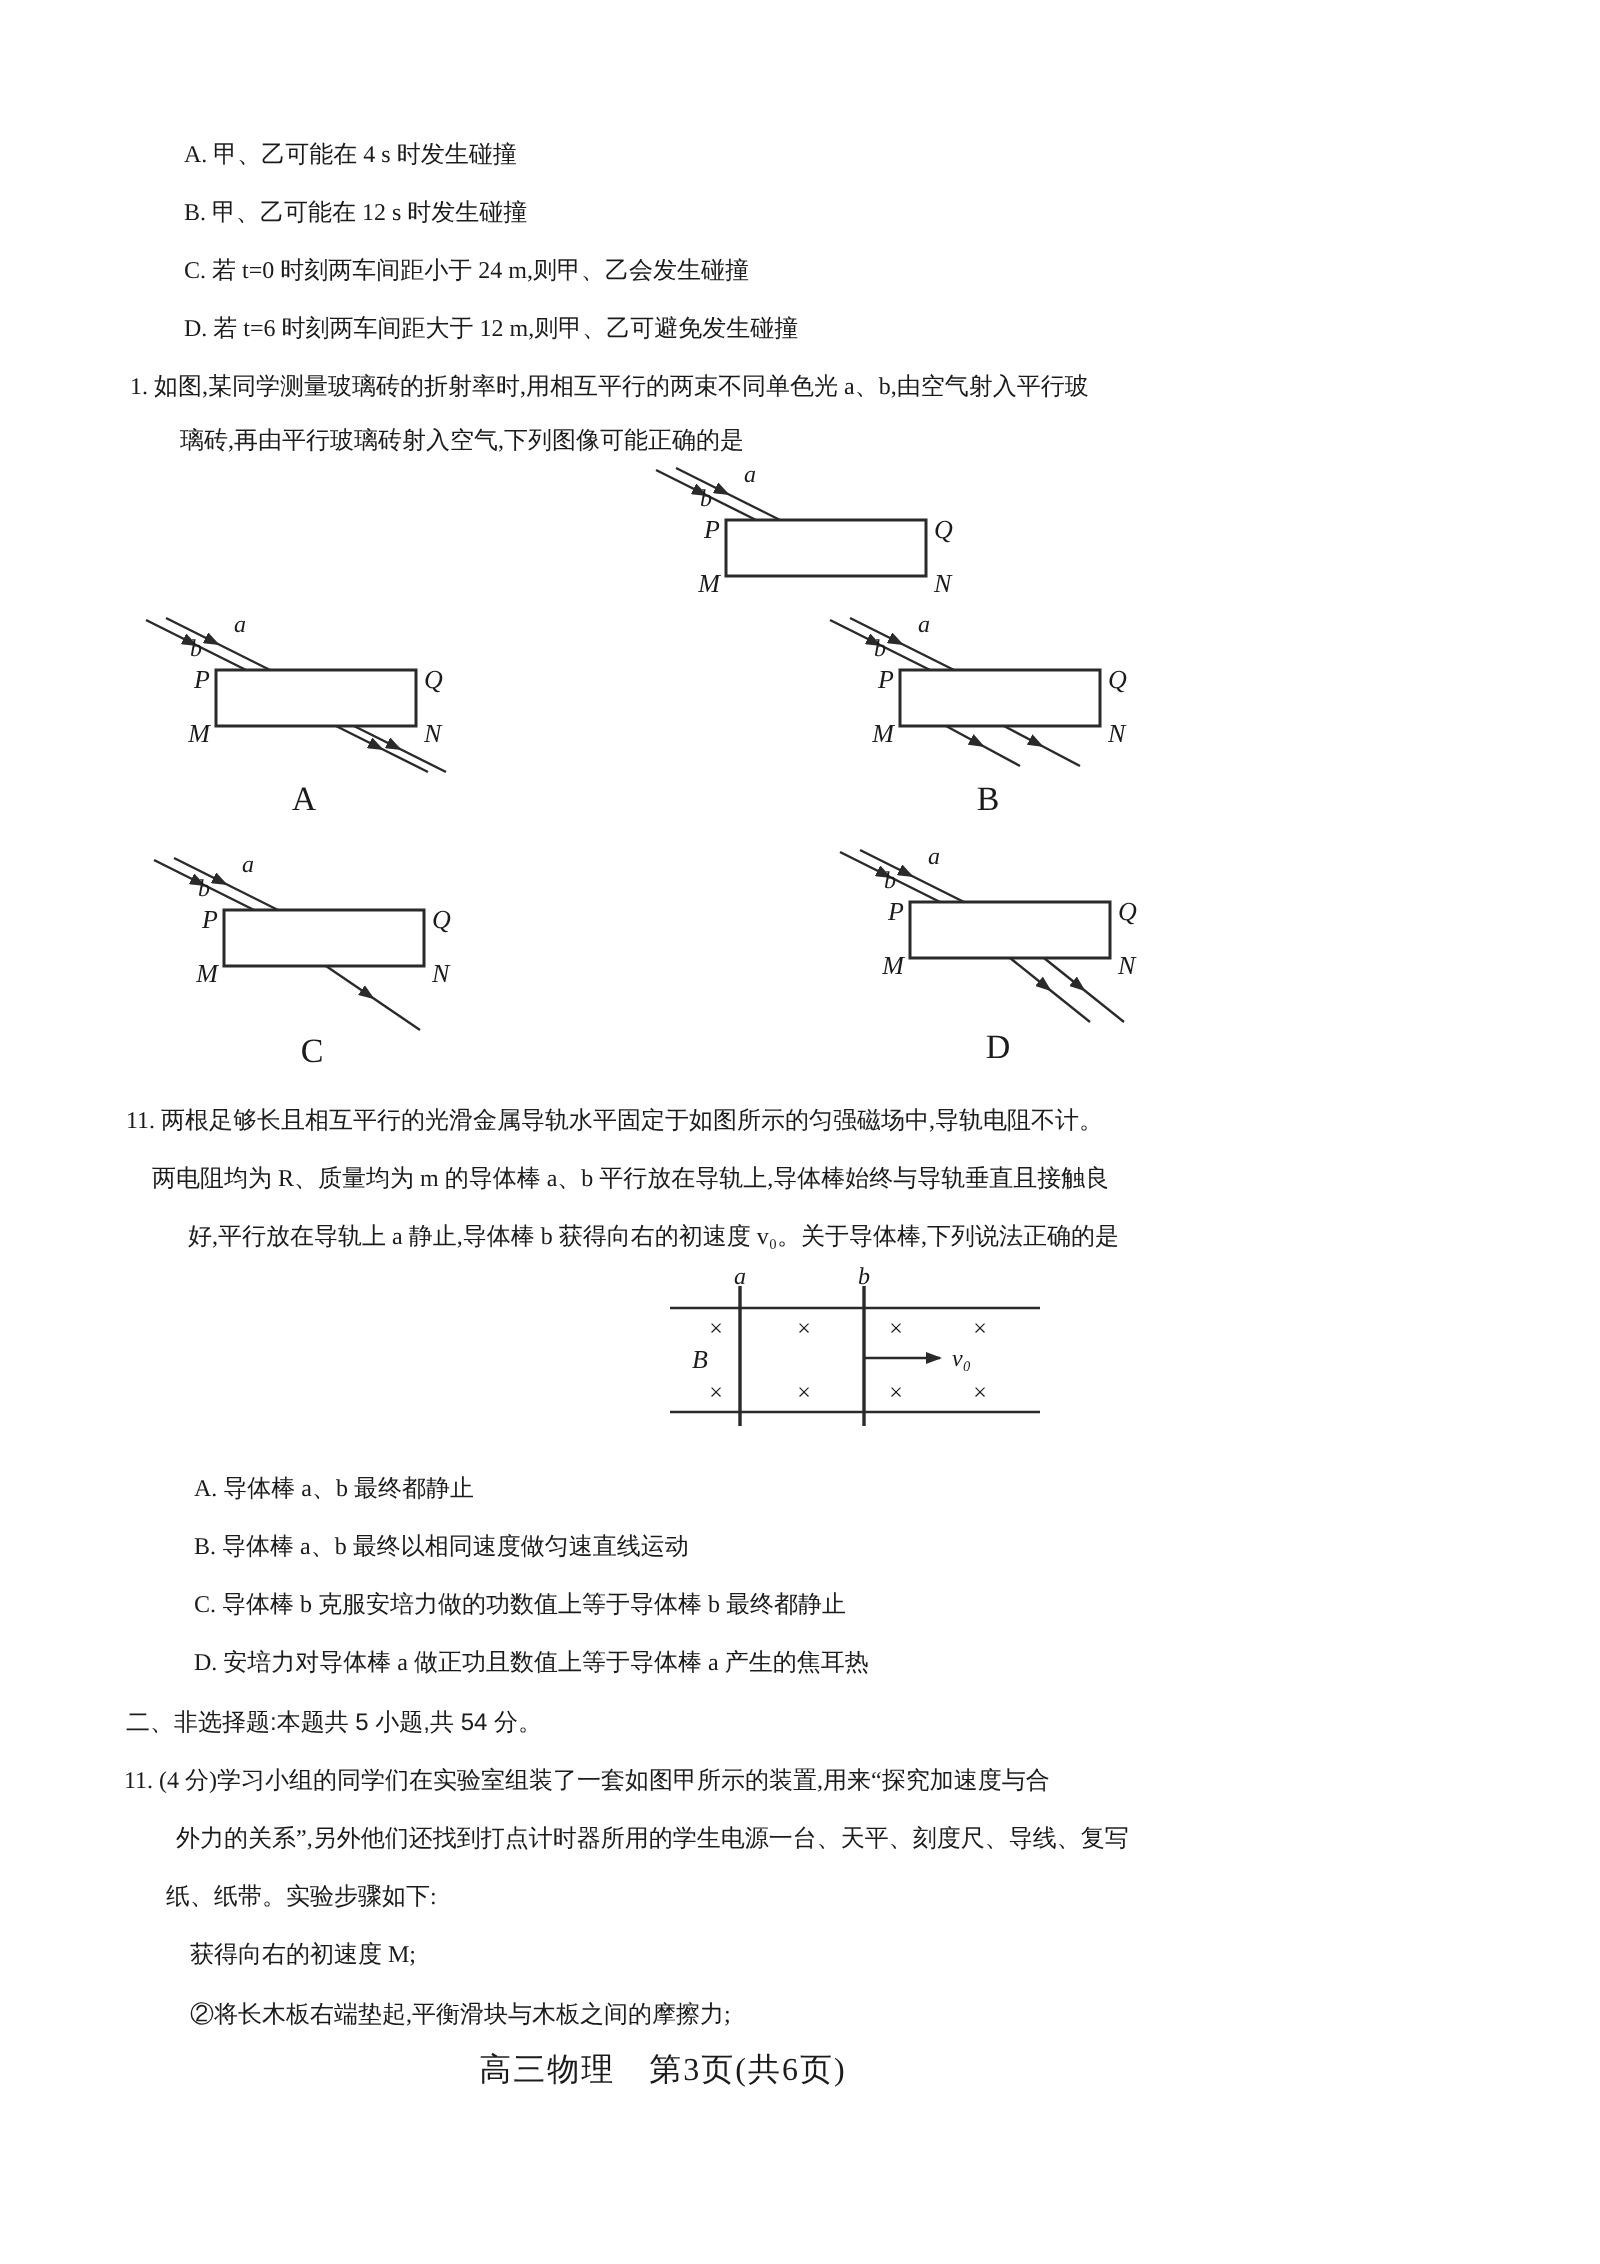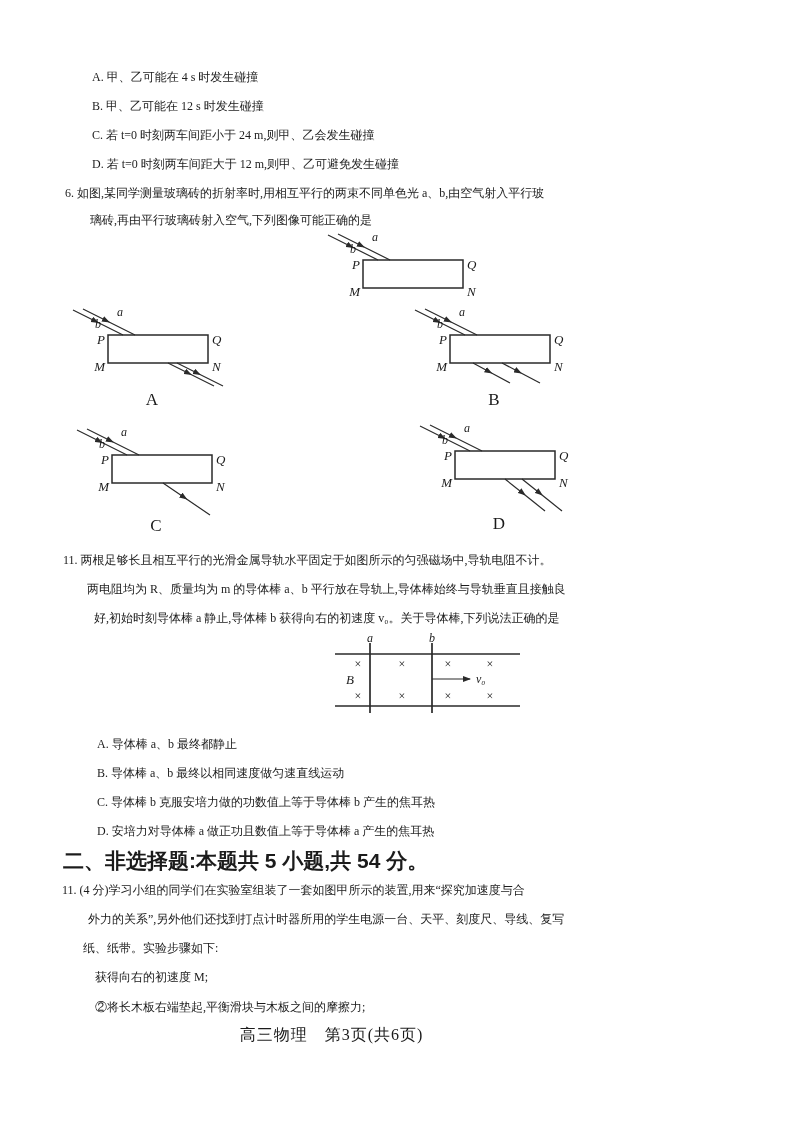--- a/index.html
+++ b/index.html
@@ -1,19 +1,19 @@
 <!DOCTYPE html>
 <html><head>
 <meta charset="utf-8">
 <style>
   html,body{margin:0;padding:0;}
   body{width:800px;height:1132px;background:#ffffff;position:relative;overflow:hidden;
        font-family:"Liberation Serif","DejaVu Serif",serif;color:#1b1b1b;}
   .line{position:absolute;white-space:nowrap;font-size:12px;line-height:22px;}
-  .sect{font-family:"Liberation Sans","DejaVu Sans",sans-serif;font-weight:bold;font-size:21px;}
+  .sect{font-family:"Liberation Sans","DejaVu Sans",sans-serif;font-weight:normal;font-size:12px;}
   .footer{position:absolute;left:0;top:1025px;width:663px;text-align:center;
           font-size:16px;letter-spacing:1px;}
   svg{position:absolute;overflow:visible;}
   svg line, svg polyline, svg rect{stroke:#2a2a2a;fill:none;}
   .ray{stroke-width:1.2;}
   .brick{stroke-width:1.5;}
   .rail{stroke-width:1.3;}
   .bar{stroke-width:1.7;}
   .svglab{font-family:"Liberation Serif","DejaVu Serif",serif;font-style:italic;
           font-size:12px;fill:#1b1b1b;stroke:none;}
@@ -28,23 +28,23 @@
   <defs>
     <marker id="ah" viewBox="0 0 8 6" refX="7" refY="3" markerWidth="8" markerHeight="6" orient="auto-start-reverse" markerUnits="userSpaceOnUse">
       <path d="M0,0 L8,3 L0,6 Z" fill="#2a2a2a" stroke="none"></path>
     </marker>
   </defs>
 </svg>
 
 <div class="line" style="left:92px;top:66px">A. 甲、乙可能在 4 s 时发生碰撞</div>
 <div class="line" style="left:92px;top:95px">B. 甲、乙可能在 12 s 时发生碰撞</div>
 <div class="line" style="left:92px;top:124px">C. 若 t=0 时刻两车间距小于 24 m,则甲、乙会发生碰撞</div>
-<div class="line" style="left:92px;top:153px">D. 若 t=0 时刻两车间距大于 12 m,则甲、乙可避免发生碰撞</div>
+<div class="line" style="left:92px;top:153px">D. 若 t=6 时刻两车间距大于 12 m,则甲、乙可避免发生碰撞</div>
 
-<div class="line" style="left:65px;top:182px">6. 如图,某同学测量玻璃砖的折射率时,用相互平行的两束不同单色光 a、b,由空气射入平行玻</div>
+<div class="line" style="left:65px;top:182px">1. 如图,某同学测量玻璃砖的折射率时,用相互平行的两束不同单色光 a、b,由空气射入平行玻</div>
 <div class="line" style="left:90px;top:209px">璃砖,再由平行玻璃砖射入空气,下列图像可能正确的是</div>
 
 <svg style="left:328px;top:228px" width="160" height="75" viewBox="0 0 160 75" role="img">
   <rect class="brick" x="35" y="32" width="100" height="28"></rect>
   <polyline class="ray" points="10,6 36,19 62,32" marker-mid="url(#ah)"></polyline>
   <polyline class="ray" points="0,7 25,19.5 50,32" marker-mid="url(#ah)"></polyline>
   <text class="svglab" x="44" y="13">a</text>
   <text class="svglab" x="22" y="25">b</text>
   <text class="svglab corner" x="32" y="41" text-anchor="end">P</text>
   <text class="svglab corner" x="139" y="41">Q</text>
@@ -105,22 +105,22 @@
   <text class="svglab" x="44" y="13">a</text>
   <text class="svglab" x="22" y="25">b</text>
   <text class="svglab corner" x="32" y="41" text-anchor="end">P</text>
   <text class="svglab corner" x="139" y="41">Q</text>
   <text class="svglab corner" x="32" y="68" text-anchor="end">M</text>
   <text class="svglab corner" x="139" y="68">N</text>
   <text class="svglab optletter" x="79" y="110" text-anchor="middle">D</text>
 </svg>
 
 <div class="line" style="left:63px;top:549px">11. 两根足够长且相互平行的光滑金属导轨水平固定于如图所示的匀强磁场中,导轨电阻不计。</div>
-<div class="line" style="left:87px;top:578px">两电阻均为 R、质量均为 m 的导体棒 a、b 平行放在导轨上,导体棒始终与导轨垂直且接触良</div>
-<div class="line" style="left:94px;top:607px">好,初始时刻导体棒 a 静止,导体棒 b 获得向右的初速度 v₀。关于导体棒,下列说法正确的是</div>
+<div class="line" style="left:76px;top:578px">两电阻均为 R、质量均为 m 的导体棒 a、b 平行放在导轨上,导体棒始终与导轨垂直且接触良</div>
+<div class="line" style="left:94px;top:607px">好,平行放在导轨上 a 静止,导体棒 b 获得向右的初速度 v₀。关于导体棒,下列说法正确的是</div>
 
 <svg style="left:320px;top:636px" width="215" height="85" viewBox="0 0 215 85" role="img">
   <line class="rail" x1="15" y1="18" x2="200" y2="18"></line>
   <line class="rail" x1="15" y1="70" x2="200" y2="70"></line>
   <line class="bar" x1="50" y1="7" x2="50" y2="77"></line>
   <line class="bar" x1="112" y1="7" x2="112" y2="77"></line>
   <text class="svglab" x="50" y="6" text-anchor="middle">a</text>
   <text class="svglab" x="112" y="6" text-anchor="middle">b</text>
   <text class="svglab cross" x="38" y="32" text-anchor="middle">×</text>
   <text class="svglab cross" x="82" y="32" text-anchor="middle">×</text>
@@ -130,21 +130,21 @@
   <text class="svglab cross" x="82" y="64" text-anchor="middle">×</text>
   <text class="svglab cross" x="128" y="64" text-anchor="middle">×</text>
   <text class="svglab cross" x="170" y="64" text-anchor="middle">×</text>
   <text class="svglab" x="30" y="48" text-anchor="middle" style="font-size:13px">B</text>
   <line class="ray" x1="112" y1="43" x2="150" y2="43" marker-end="url(#ah)"></line>
   <text class="svglab" x="156" y="47">v₀</text>
 </svg>
 
 <div class="line" style="left:97px;top:733px">A. 导体棒 a、b 最终都静止</div>
 <div class="line" style="left:97px;top:762px">B. 导体棒 a、b 最终以相同速度做匀速直线运动</div>
-<div class="line" style="left:97px;top:791px">C. 导体棒 b 克服安培力做的功数值上等于导体棒 b 产生的焦耳热</div>
+<div class="line" style="left:97px;top:791px">C. 导体棒 b 克服安培力做的功数值上等于导体棒 b 最终都静止</div>
 <div class="line" style="left:97px;top:820px">D. 安培力对导体棒 a 做正功且数值上等于导体棒 a 产生的焦耳热</div>
 
 <div class="line sect" style="left:63px;top:850px">二、非选择题:本题共 5 小题,共 54 分。</div>
 
 <div class="line" style="left:62px;top:879px">11. (4 分)学习小组的同学们在实验室组装了一套如图甲所示的装置,用来“探究加速度与合</div>
 <div class="line" style="left:88px;top:908px">外力的关系”,另外他们还找到打点计时器所用的学生电源一台、天平、刻度尺、导线、复写</div>
 <div class="line" style="left:83px;top:937px">纸、纸带。实验步骤如下:</div>
 <div class="line" style="left:95px;top:966px">获得向右的初速度 M;</div>
 <div class="line" style="left:95px;top:996px">②将长木板右端垫起,平衡滑块与木板之间的摩擦力;</div>
 

